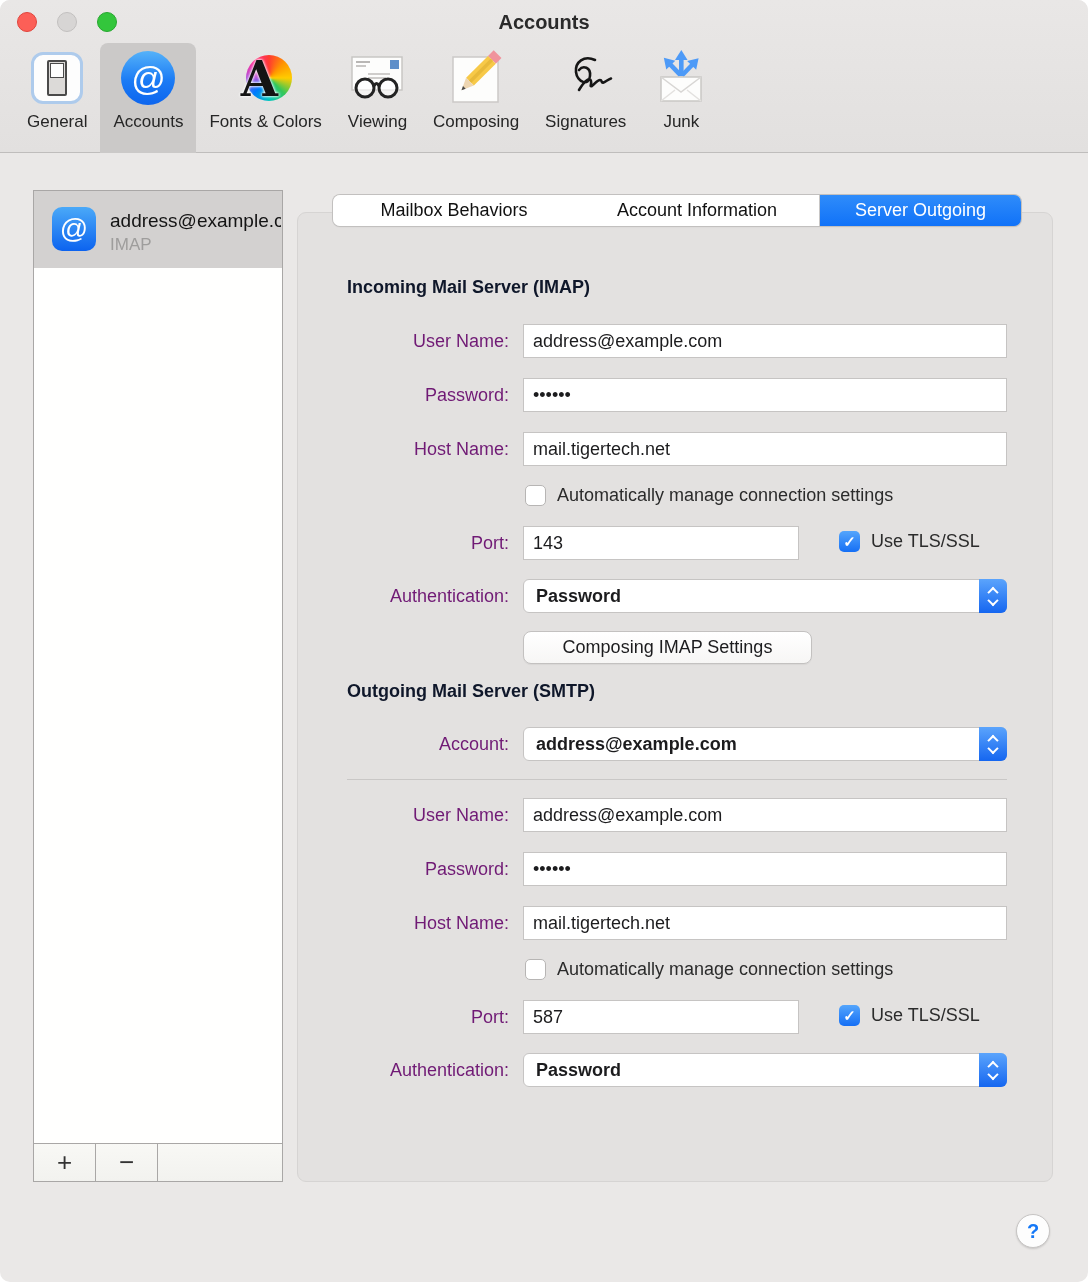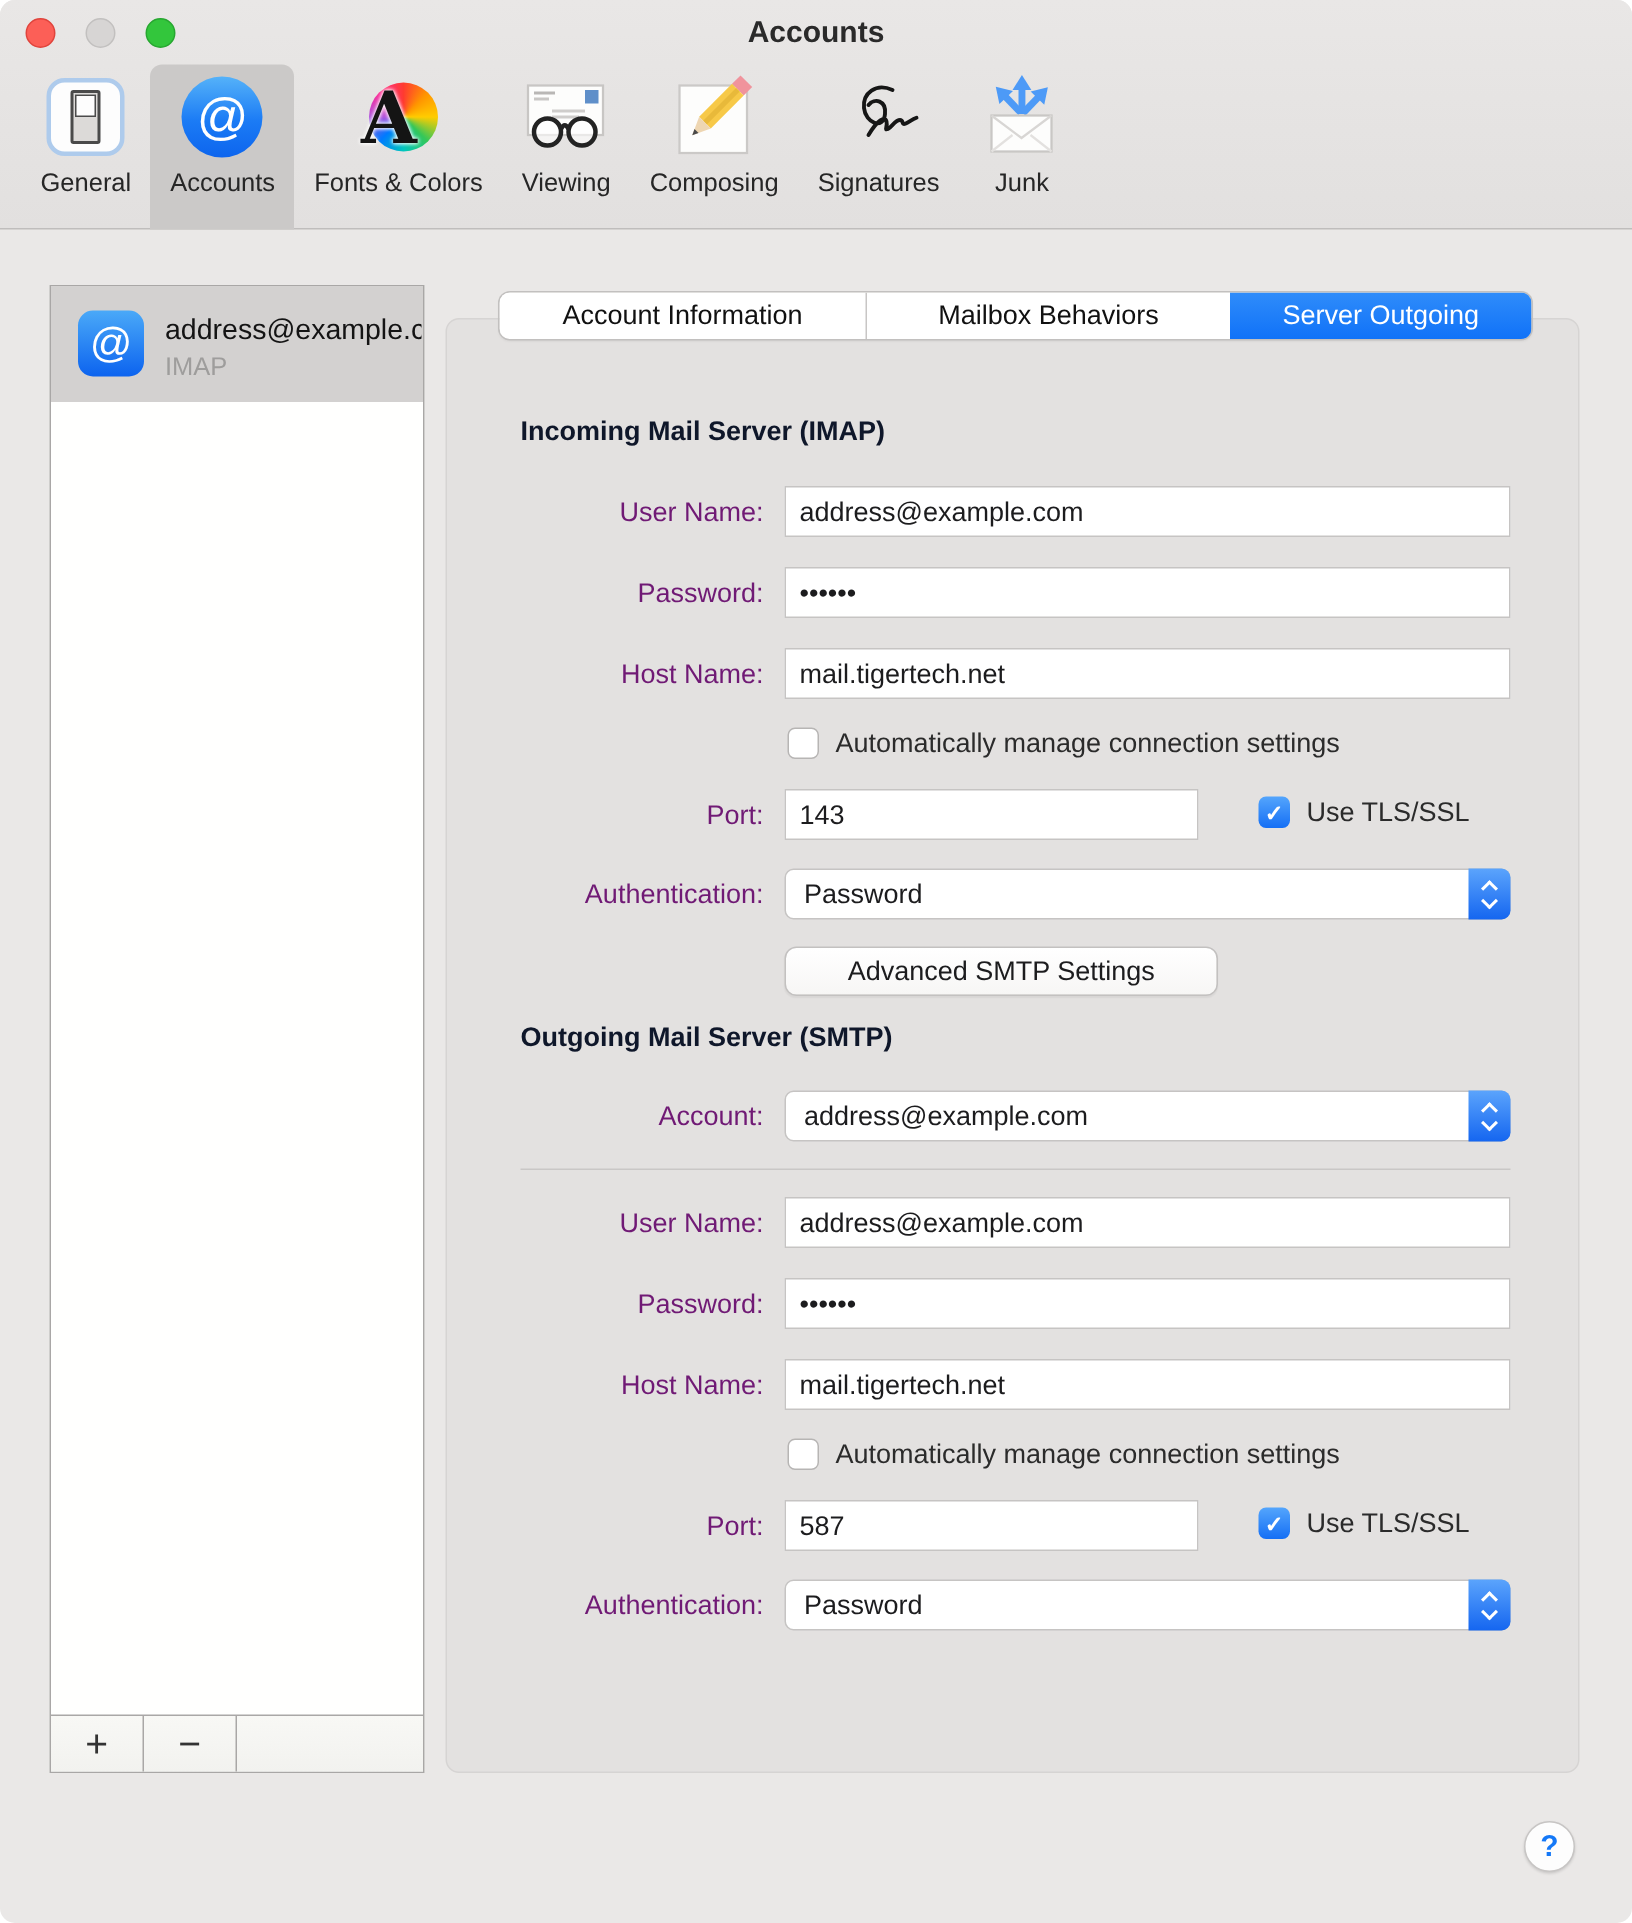--- a/index.html
+++ b/index.html
@@ -73,21 +73,21 @@
   .tf-wrap{position:absolute;left:225px;width:484px;height:34px;background:#fff;border:1px solid #c6c4c3;}
   .tf-wrap.port{width:276px;}
   .tf{width:100%;height:100%;border:none;outline:none;background:transparent;font-size:18px;
       color:#1c1c1e;padding:0 9px;}
   .checkbox{position:absolute;width:21px;height:21px;border-radius:5px;background:#fff;border:1px solid #b7b5b4;}
   .checkbox.checked{background:linear-gradient(#54a5fc,#156ff5);border:none;color:#fff;
                     display:flex;align-items:center;justify-content:center;font-size:15px;font-weight:700;}
   .cb-label{position:absolute;font-size:18px;color:#2b2b2b;white-space:nowrap;}
   .dropdown{position:absolute;left:225px;width:484px;height:34px;background:#fff;border:1px solid #c6c4c3;
             border-radius:6px;display:flex;align-items:center;}
-  .dd-text{flex:1;font-size:18px;color:#1c1c1e;padding-left:12px;}
+  .dd-text{flex:1;font-size:18px;color:#1c1c1e;padding-left:12px;font-weight:bold;}
   .dd-cap{width:28px;height:34px;margin:-1px -1px -1px 0;border-radius:0 6px 6px 0;
           background:linear-gradient(#5ba4fc,#1566f0);display:flex;flex-direction:column;
           align-items:center;justify-content:center;gap:3px;}
   .chev{width:8px;height:8px;border:2.5px solid #fff;border-bottom:none;border-right:none;}
   .chev.up{transform:rotate(45deg) translate(1px,1px);}
   .chev.down{transform:rotate(225deg) translate(1px,1px);}
   .adv-btn{position:absolute;left:225px;width:289px;height:33px;background:linear-gradient(#ffffff,#f7f6f5);
            border:1px solid #c3c1c0;border-radius:8px;font-size:18px;color:#1c1c1e;
            display:flex;align-items:center;justify-content:center;box-shadow:0 1px 1px rgba(0,0,0,.05);}
   .divider{position:absolute;left:49px;top:566px;width:660px;height:1px;background:#c9c7c6;}
@@ -246,21 +246,21 @@
 
     <div class="flabel" style="top:366px;">Authentication:</div>
     <div class="dropdown" style="top:366px;">
       <span class="dd-text">Password</span>
       <span class="dd-cap">
           <span class="chev up"></span>
           <span class="chev down"></span>
         </span>
     </div>
 
-    <div class="adv-btn" style="top:418px;">Advanced SMTP Settings</div>
+    <div class="adv-btn" style="top:418px;">Composing IMAP Settings</div>
 
     <div class="heading" style="top:468px;">Outgoing Mail Server (SMTP)</div>
 
     <div class="flabel" style="top:514px;">Account:</div>
     <div class="dropdown" style="top:514px;">
       <span class="dd-text">address@example.com</span>
       <span class="dd-cap">
           <span class="chev up"></span>
           <span class="chev down"></span>
         </span>
@@ -292,22 +292,22 @@
       <span class="dd-text">Password</span>
       <span class="dd-cap">
           <span class="chev up"></span>
           <span class="chev down"></span>
         </span>
     </div>
 
   </div>
 
   <div class="tabbar">
+    <div class="tab t2">Mailbox Behaviors</div>
     <div class="tab t1">Account Information</div>
-    <div class="tab t2">Mailbox Behaviors</div>
     <div class="tab t3">Server Outgoing</div>
   </div>
 
   <div class="help-btn">
       <span>?</span>
     </div>
 
 </div>
 
 </body></html>

